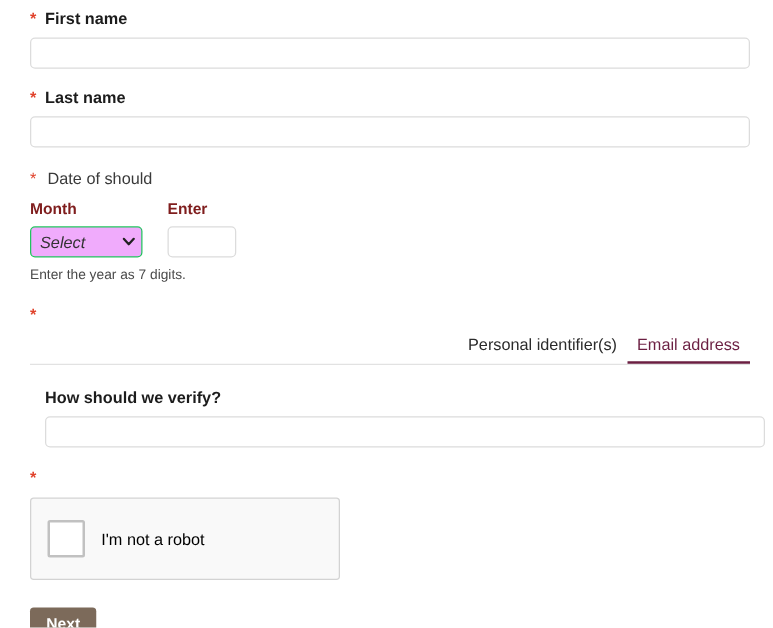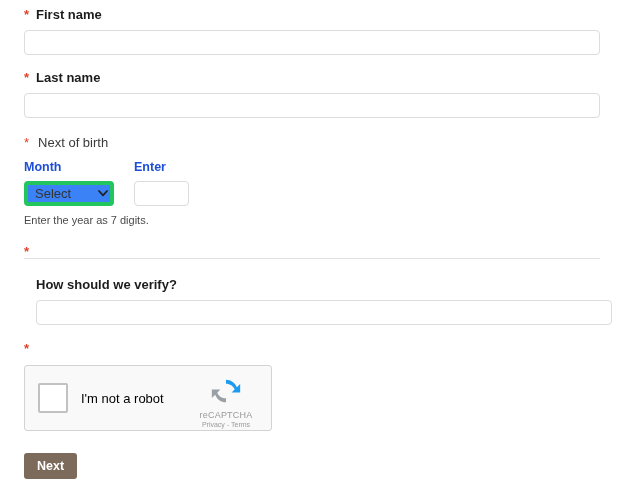--- a/index.html
+++ b/index.html
@@ -73,44 +73,45 @@
     align-items: flex-start;
     margin-top: 9px;
   }
   .dob-col { display: flex; flex-direction: column; }
   .dob-col.month { width: 90px; }
   .dob-col.day   { margin-left: 43px; }
   .dob-col.year  { margin-left: 20px; }
   .dob-sublabel {
     font-size: 12.5px;
     font-weight: bold;
-    color: #1d4ed8;
+    color: #7f1d1d;
     line-height: 14px;
     margin-bottom: 7px;
   }
   .select-wrap {
     position: relative;
     width: 90px;
     height: 25px;
   }
   .month-select {
     -webkit-appearance: none;
     -moz-appearance: none;
     appearance: none;
     box-sizing: border-box;
     width: 90px;
     height: 25px;
-    border: 4px solid #22c55e;
+    border: 1px solid #22c55e;
     border-radius: 4px;
-    background: #3b82f6;
+    background: #f0abfc;
     font-family: "Liberation Sans", sans-serif;
     font-size: 13px;
     color: #333;
     padding: 0 22px 0 7px;
     outline: none;
+    font-style: italic;
   }
   .chevron-down {
     position: absolute;
     right: 8px;
     top: 9px;
     width: 8px;
     height: 8px;
     pointer-events: none;
   }
   .chevron-down svg { display: block; }
@@ -262,21 +263,21 @@
     <div class="field-label">
       <span class="req-star">*</span>
       <span>Last name</span>
     </div>
     <input class="text-input" type="text" placeholder="" style="">
   </div>
 
   <div class="field" style="padding-top:17px;">
     <div class="field-label regular">
       <span class="req-star">*</span>
-      <span>Next of birth</span>
+      <span>Date of should</span>
     </div>
 
     <div class="dob-row">
       <div class="dob-col month">
         <span class="dob-sublabel">Month</span>
         <div class="select-wrap">
           <select class="month-select">
             <option>Select</option>
           </select>
           <span class="chevron-down">
@@ -297,52 +298,43 @@
     <div class="dob-hint">Enter the year as 7 digits.</div>
   </div>
 
   <div class="tabs-block">
     <div class="field" style="padding-top:13px;">
       <div class="field-label">
         <span class="req-star">*</span>
       </div>
     </div>
 
+    <div class="tabs-row">
+      <button class="tab">Personal identifier(s)</button>
+      <button class="tab selected">Email address</button>
+    </div>
     <div class="tab-rule"></div>
   </div>
 
   <div class="field" style="padding-top:18px;margin-left:12px;">
     <div class="field-label">
       <span>How should we verify?</span>
     </div>
     <input class="text-input" type="text" placeholder="" style="">
   </div>
 
   <div class="field" style="padding-top:18px;">
     <div class="field-label">
       <span class="req-star">*</span>
     </div>
 
     <div class="recaptcha-box">
       <div class="rc-check"></div>
       <span class="rc-text">I'm not a robot</span>
 
-      <div class="rc-brand">
-        <svg class="rc-logo" width="34" height="34" viewBox="0 0 48 48" aria-hidden="true">
-          <path d="M24 8 C31 8 37 12.5 39.3 18.8 L44 14.2 L44 26 L32 26 L36.3 21.7 C34.4 16.9 29.6 13.6 24 13.6 Z" fill="#1c9bf0"></path>
-          <path d="M24 40 C17 40 11 35.5 8.7 29.2 L4 33.8 L4 22 L16 22 L11.7 26.3 C13.6 31.1 18.4 34.4 24 34.4 Z" fill="#9aa0a6"></path>
-          <path d="M24 17 L24 31 L14 24 Z" fill="#ffffff" opacity="0"></path>
-        </svg>
-        <div class="rc-name">reCAPTCHA</div>
-        <div class="rc-legal">
-          <a href="#">Privacy</a>
-          <span>-</span>
-          <a href="#">Terms</a>
-        </div>
-      </div>
     </div>
   </div>
 
   <div style="padding-top:22px;">
     <button class="next-btn">Next</button>
   </div>
 
 </div>
 
 </body></html>

